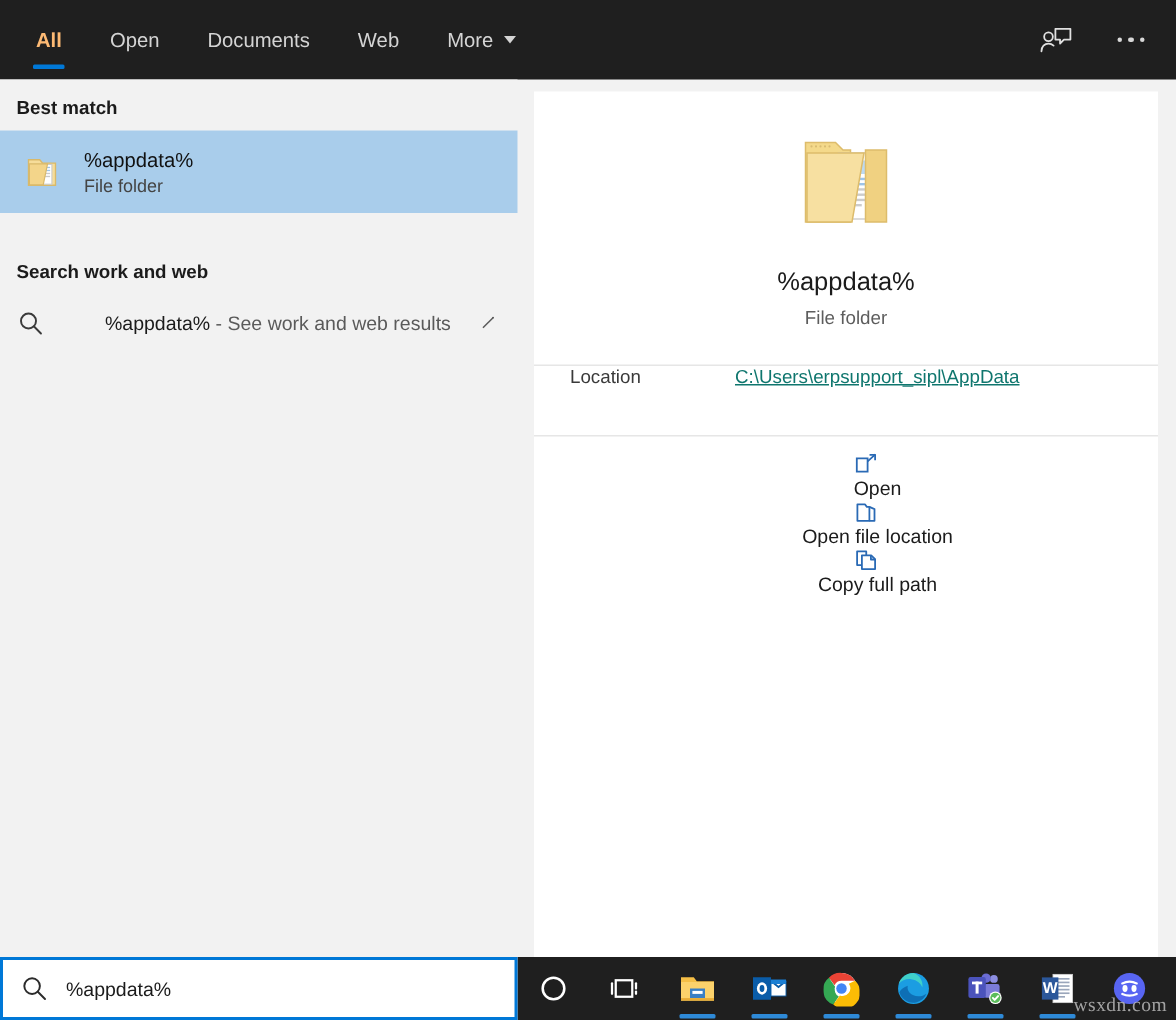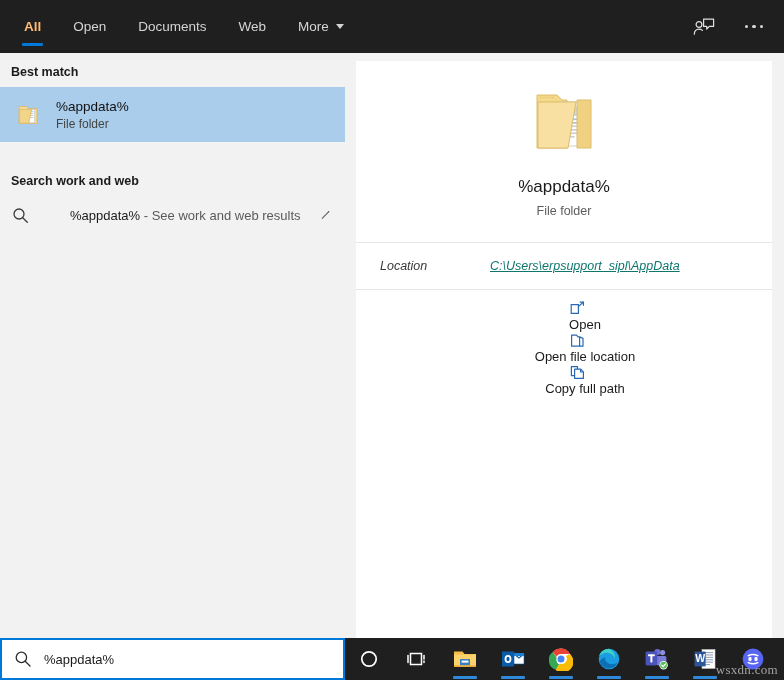--- a/index.html
+++ b/index.html
@@ -204,24 +204,23 @@
     font-size: 12.5px;
     color: #5d5d5d;
   }
   .divider {
     height: 1px;
     background: #e6e6e6;
     margin: 24px 0 0 0;
   }
   .location-row {
     display: flex;
-    align-items: center;
+    align-items: flex-start;
     height: 46px;
     padding-left: 24px;
-    font-style: italic;
   }
   .location-label {
     font-size: 12.5px;
     color: #3a3a3a;
     width: 110px;
     flex: 0 0 auto;
   }
   .location-value {
     font-size: 12.5px;
     color: #0f766e;

